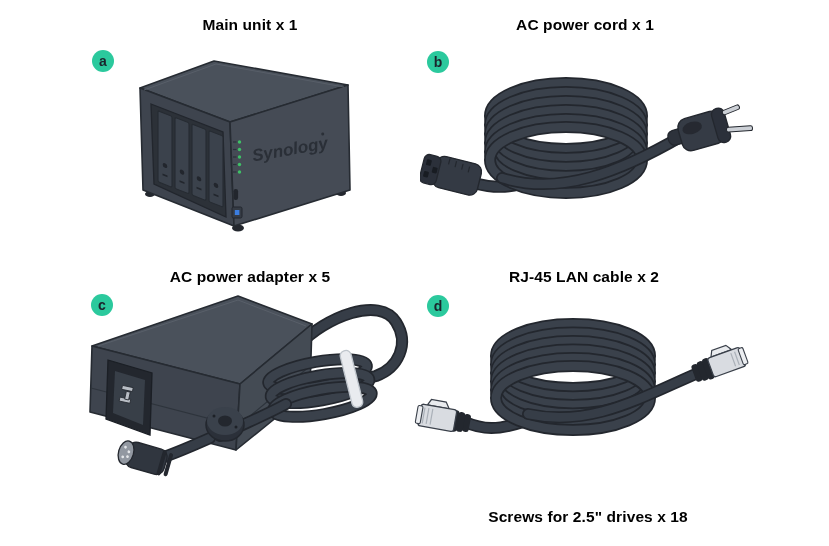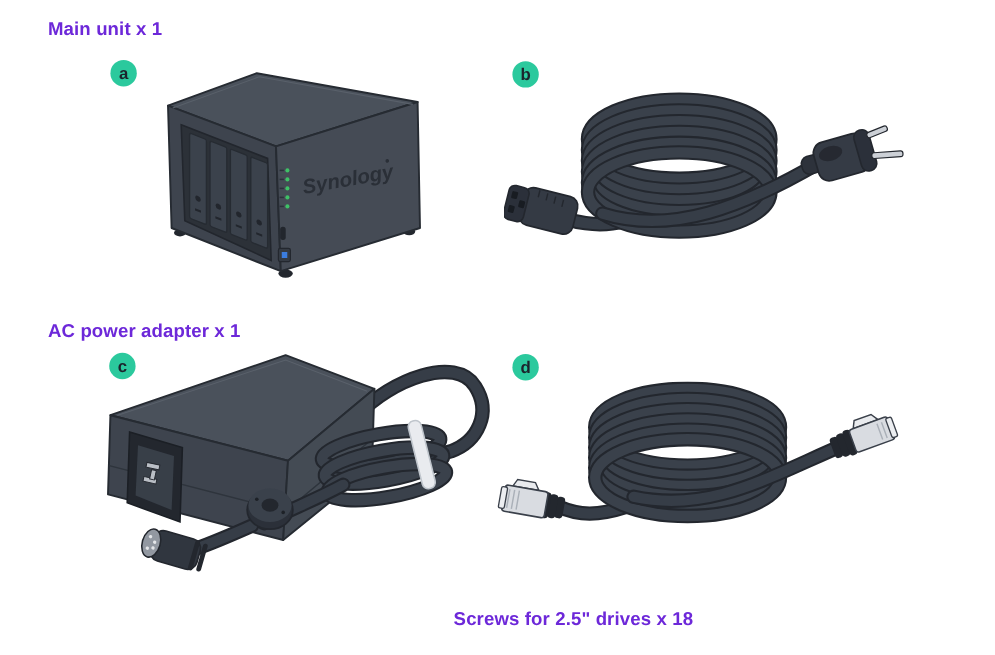--- a/index.html
+++ b/index.html
@@ -1,22 +1,22 @@
 <!DOCTYPE html>
 <html><head>
 <meta charset="utf-8">
 <style>
   html,body{margin:0;padding:0;background:#fff;}
   #canvas{
     position:relative;width:829px;height:546px;background:#ffffff;
     font-family:"Liberation Sans",sans-serif;overflow:hidden;
   }
   .item-title{
-    position:absolute;width:420px;text-align:left;
-    font-size:15.5px;font-weight:700;color:#6d28d9;letter-spacing:.1px;
+    position:absolute;width:420px;text-align:center;
+    font-size:15.5px;font-weight:700;color:#000000;letter-spacing:.1px;
     line-height:22px;
   }
   .badge{
     position:absolute;width:22px;height:22px;border-radius:50%;
     background:#2bc99d;color:#1b242c;font-size:14px;font-weight:700;
     display:flex;align-items:center;justify-content:center;line-height:1;
   }
   .illus{position:absolute;}
   .illus text{font-family:"Liberation Sans",sans-serif;}
   
@@ -24,20 +24,21 @@
   .li,.ci{fill:none;stroke:#3a414b;stroke-width:8.6;}
   .co,.ci{stroke-linecap:round;}
   .ci{stroke:#363d47;}
 </style>
 </head>
 <body>
 
 <div id="canvas">
 
   <div class="item-title" style="left:40px;top:14px">Main unit x 1</div>
+  <div class="item-title" style="left:375px;top:14px">AC power cord x 1</div>
 
   <div class="badge" style="left:92px;top:50px">a</div>
   <div class="badge" style="left:427px;top:51px">b</div>
 
   <svg class="illus" style="left:138px;top:58px" width="215" height="175" viewBox="0 0 215 175">
     <g fill="#23272e">
       <ellipse cx="12" cy="136" rx="5" ry="3"></ellipse>
       <ellipse cx="100" cy="170" rx="6" ry="3.5"></ellipse>
       <ellipse cx="203" cy="135" rx="5" ry="3"></ellipse>
     </g>
@@ -131,21 +132,22 @@
       <rect x="-2" y="-16" width="44" height="33" rx="9" fill="#353b45" stroke="#23272e" stroke-width="1.4"></rect>
       <ellipse cx="12" cy="-5" rx="10" ry="6" fill="#23272e" opacity="0.85"></ellipse>
       <rect x="34" y="-17" width="13" height="35" rx="6" fill="#2b303a" stroke="#23272e" stroke-width="1.3"></rect>
       <g fill="#ccd0d6" stroke="#23272e" stroke-width="1">
         <rect x="45" y="-13" width="18" height="4.6" rx="2" transform="rotate(-6 45 -13)"></rect>
         <rect x="45" y="4" width="26" height="4.8" rx="2" transform="rotate(12 45 4)"></rect>
       </g>
     </g>
   </svg>
 
-  <div class="item-title" style="left:40px;top:266px">AC power adapter x 1</div>
+  <div class="item-title" style="left:40px;top:266px">AC power adapter x 5</div>
+  <div class="item-title" style="left:374px;top:266px">RJ-45 LAN cable x 2</div>
 
   <div class="badge" style="left:91px;top:294px">c</div>
   <div class="badge" style="left:427px;top:295px">d</div>
 
   <svg class="illus" style="left:88px;top:288px" width="330" height="200" viewBox="0 0 330 200">
     <g>
       <path class="co" d="M210,58 C 238,28 292,8 308,34 C 322,56 310,80 288,88 C 272,93 258,92 250,88"></path>
       <path class="ci" d="M210,58 C 238,28 292,8 308,34 C 322,56 310,80 288,88 C 272,93 258,92 250,88"></path>
     </g>
     <g stroke="#262b32" stroke-width="1.6" stroke-linejoin="round">

